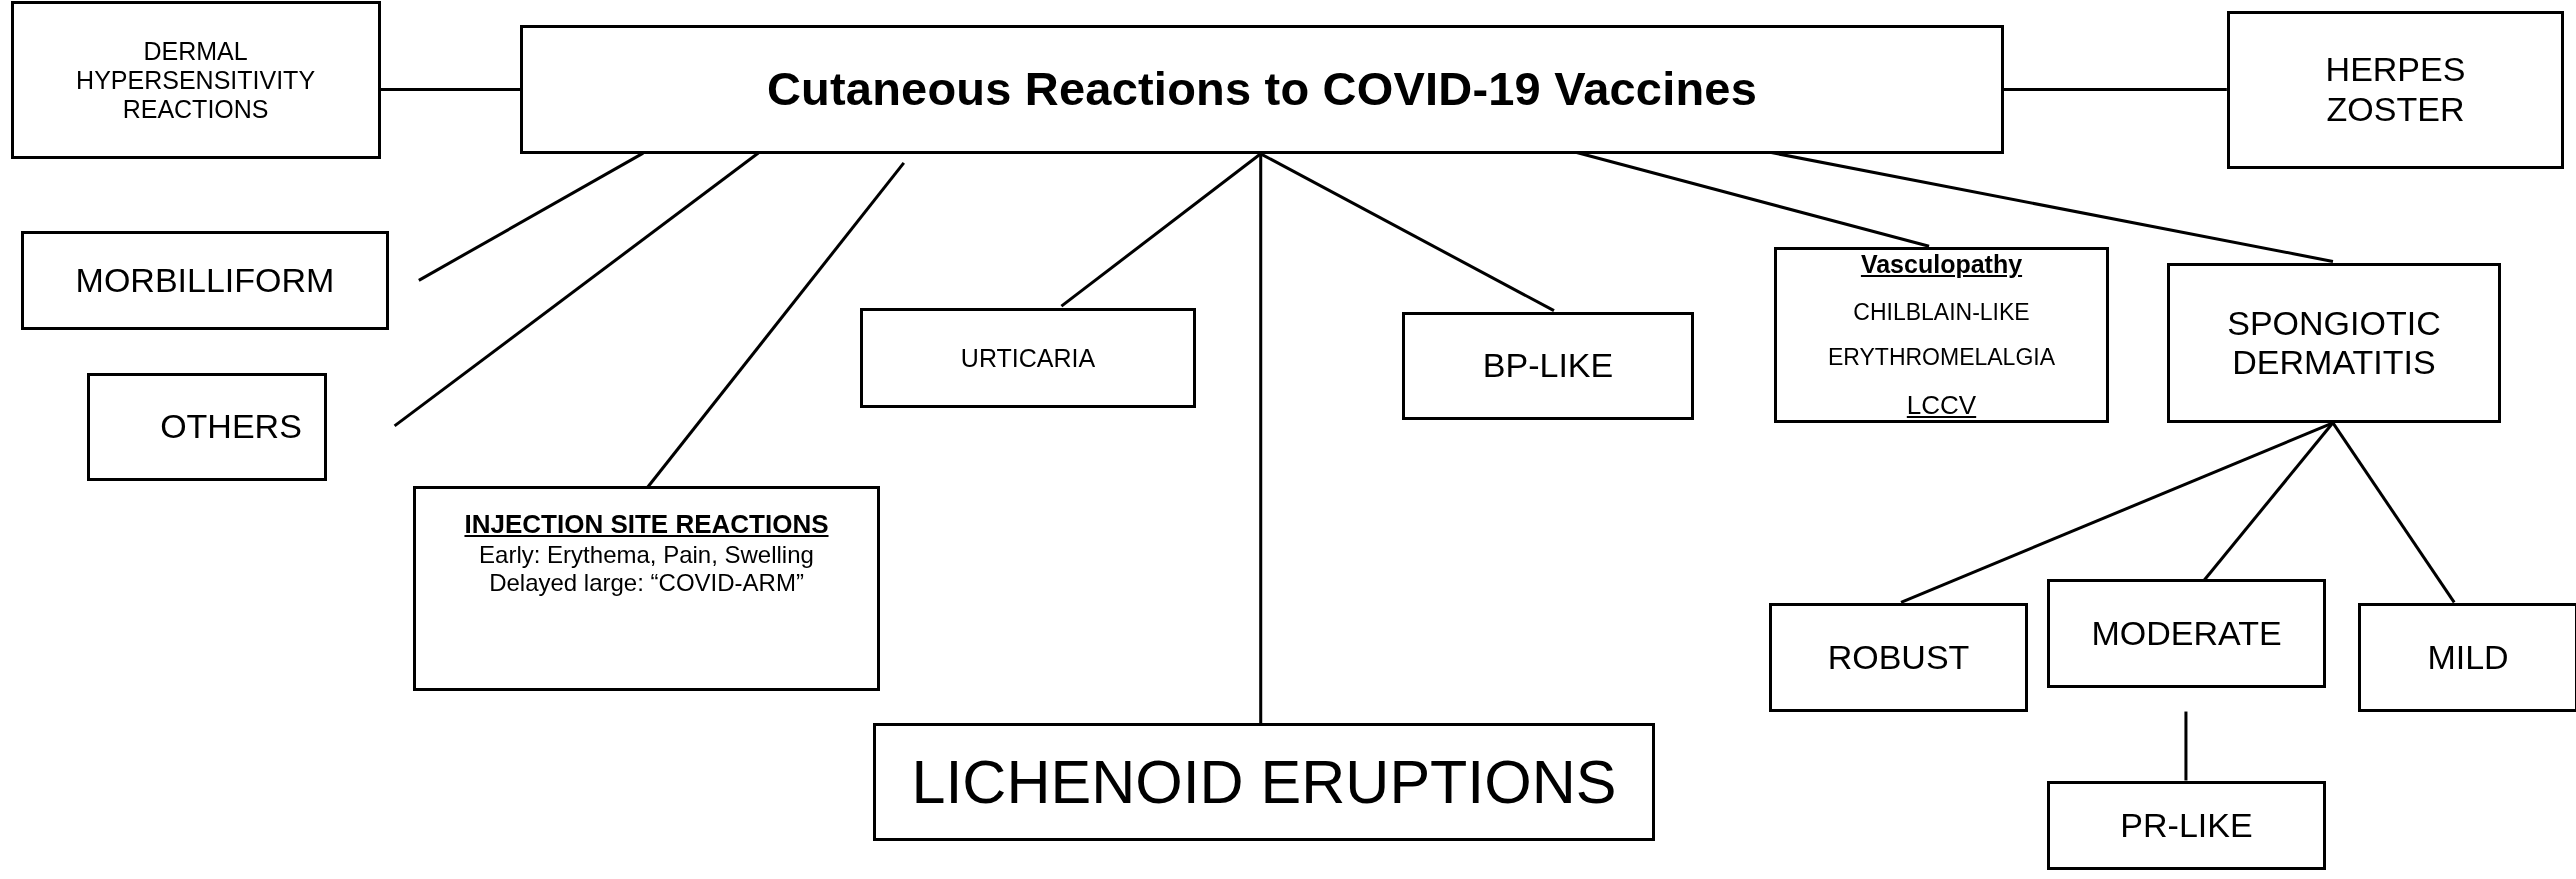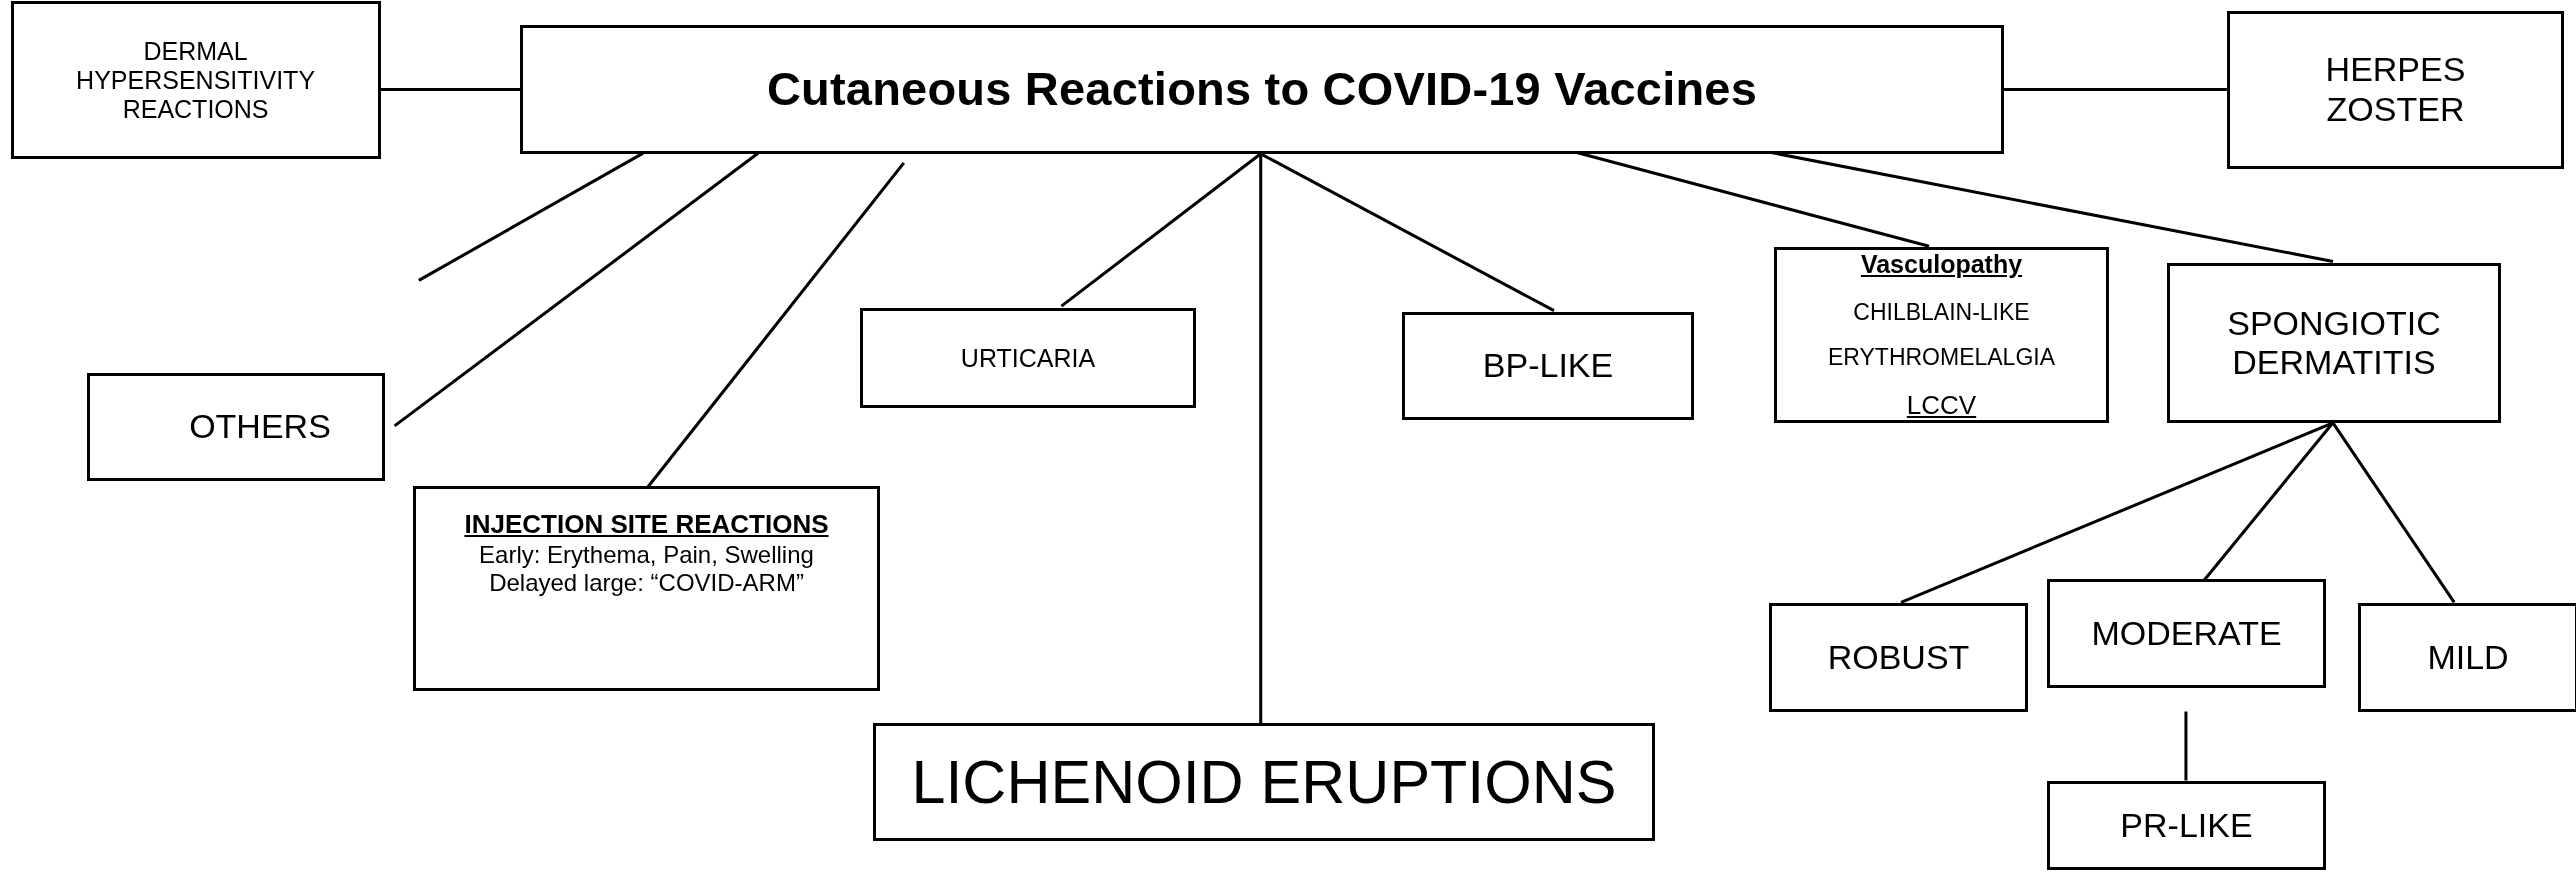--- a/index.html
+++ b/index.html
@@ -122,22 +122,25 @@
     <span class="line">DERMAL</span>
     <span class="line">HYPERSENSITIVITY</span>
     <span class="line">REACTIONS</span>
   </div>
 
   <div class="node plain-node" style="left:2227px; top:10.6px; width:337px; height:158px;">
     <span class="line">HERPES</span>
     <span class="line">ZOSTER</span>
   </div>
 
+  <div class="node plain-node" style="left:21px; top:231px; width:368px; height:99px;">
+    <span class="line">MORBILLIFORM</span>
+  </div>
 
-  <div class="node plain-node" style="left:87px; top:373px; width:298px; height:108px;padding-left:48px;">
+  <div class="node plain-node" style="left:87px; top:373px; width:240px; height:108px;padding-left:48px;">
     <span class="line">OTHERS</span>
   </div>
 
   <div class="node isr-node" style="left:397px; top:486px; width:467px; height:205px;margin-left:16px;">
     <span class="line hdr">INJECTION SITE REACTIONS</span>
     <span class="line">Early: Erythema, Pain, Swelling</span>
     <span class="line">Delayed large: “COVID-ARM”</span>
   </div>
 
   <div class="node small-node" style="left:860px; top:308px; width:336px; height:100px;">

